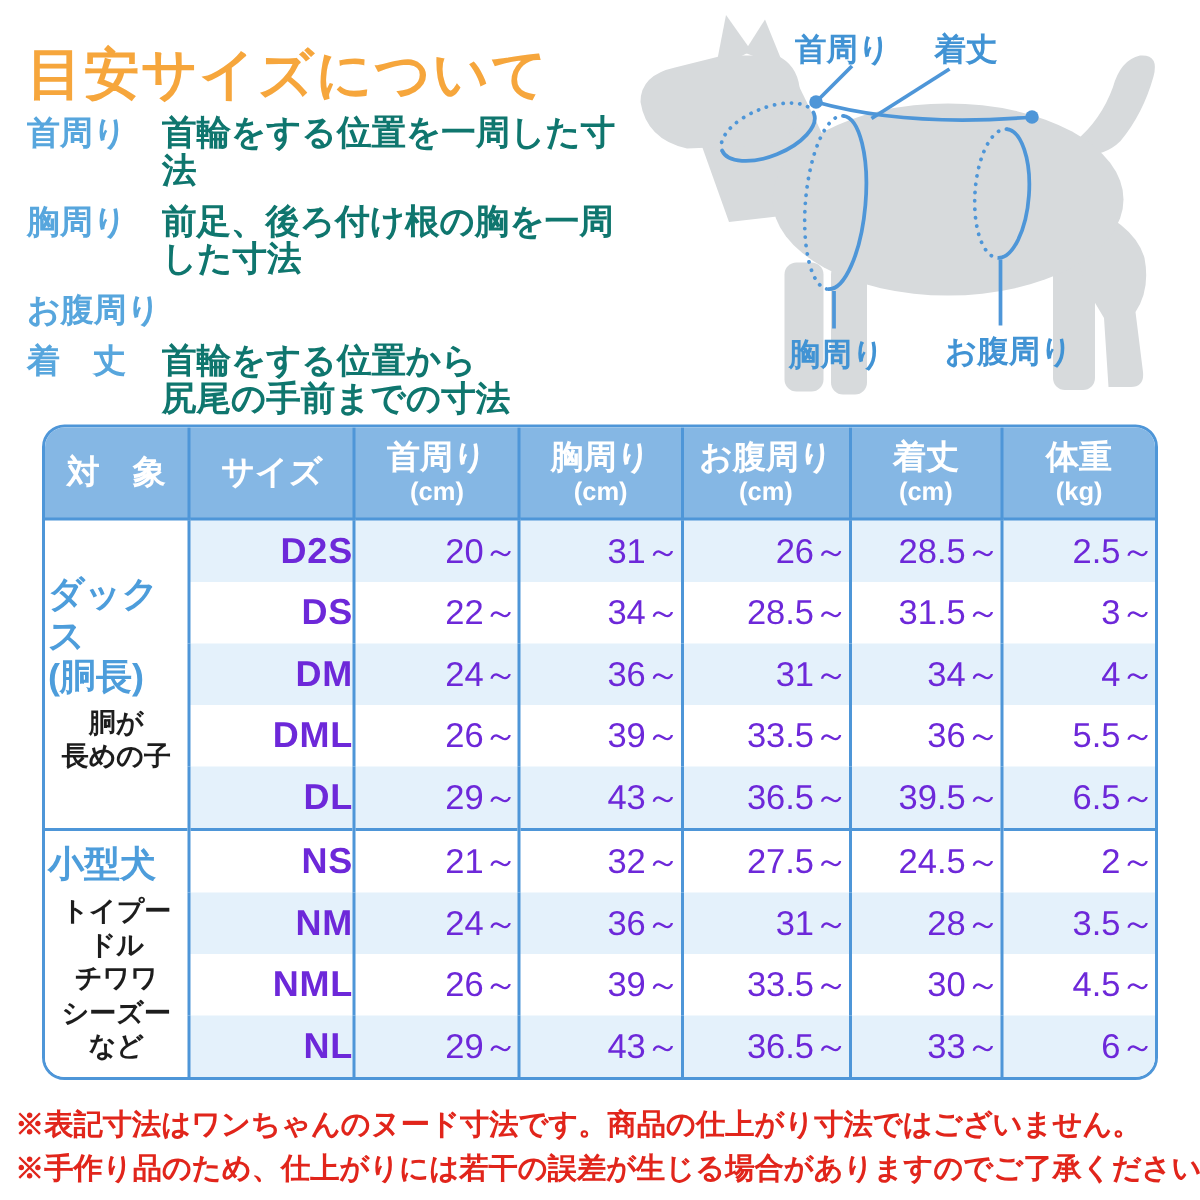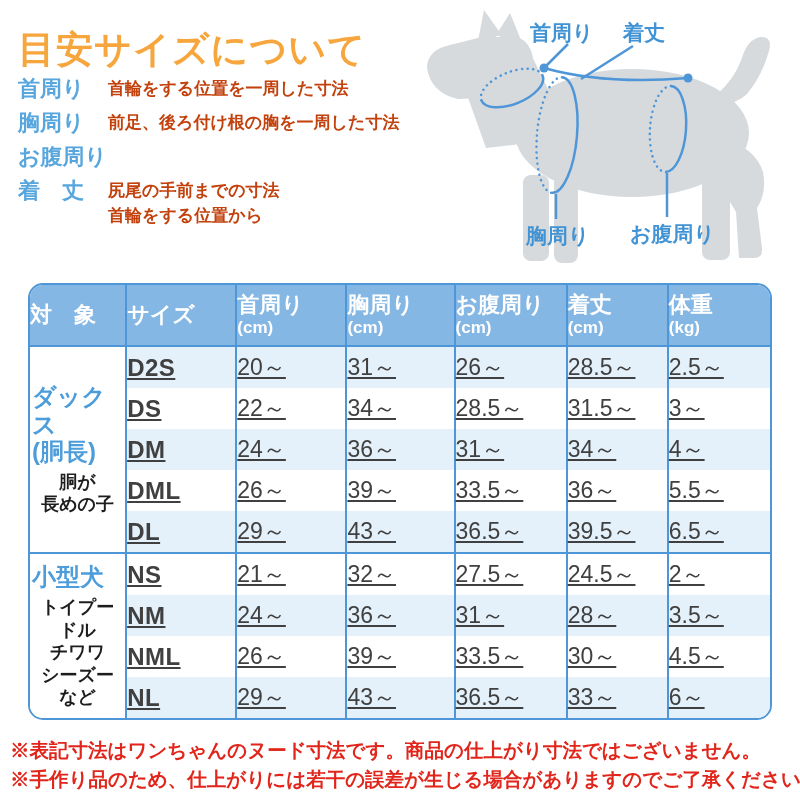--- a/index.html
+++ b/index.html
@@ -10,41 +10,41 @@
   .title {
     position:absolute; left:18px; top:25px;
     font-size:37px; font-weight:bold; color:#f6a63c; letter-spacing:1px;
   }
   .defs { position:absolute; left:18px; top:76px; width:400px; }
   .def-row { display:flex; margin-bottom:9px; }
   .def-term {
     width:90px; min-width:90px; color:#57a6dd; font-weight:bold;
     font-size:22px; line-height:25px;
   }
-  .def-desc { color:#c2410c; font-size:17px; line-height:25px; font-weight:bold; }
+  .def-desc { color:#0f766e; font-size:23px; line-height:25px; font-weight:bold; }
   .dog-diagram { position:absolute; left:420px; top:0px; width:380px; height:270px; }
   .section-title {
     position:absolute; left:8px; top:247px;
     font-size:24px; font-weight:bold; color:#3c82cc;
   }
   .table-wrap {
     position:absolute; left:28px; top:283px; width:744px;
     box-sizing:border-box; border:2.5px solid #4e96d8; border-radius:15px;
     overflow:hidden; background:#ffffff;
   }
   table { width:100%; border-collapse:collapse; table-layout:fixed; }
   th, td { border-right:2.5px solid #4e96d8; padding:0; }
   th:last-child, td:last-child { border-right:none; }
   thead th {
     height:60px; background:#85b7e4; border-bottom:2.5px solid #4e96d8;
     color:#ffffff; font-size:22px; font-weight:bold; line-height:1.12;
-    text-align:left; vertical-align:middle;
+    text-align:center; vertical-align:middle;
   }
   thead .unit { font-size:17px; font-weight:bold; }
-  tbody td { height:41px; text-align:left; vertical-align:middle; font-size:23px; color:#404040;text-decoration:underline; }
+  tbody td { height:41px; text-align:right; vertical-align:middle; font-size:23px; color:#6d28d9; }
   td.size { font-weight:bold; font-size:24px; letter-spacing:0.5px; }
   tr.alt td { background:#e4f1fb; }
   th.group { background:#ffffff; vertical-align:middle; padding:2px; }
   tr.group-start th, tr.group-start td { border-top:2.5px solid #4e96d8; }
   .gname { color:#4d9ddb; font-weight:bold; font-size:24px; line-height:1.15; text-align:left; }
   .gnotes { margin-top:5px; }
   .gnote { color:#1d1d1d; font-size:18px; font-weight:bold; line-height:1.25; text-align:center; }
   .notes {
     position:absolute; left:10px; top:736px;
     color:#e1251b; font-size:19.5px; font-weight:bold; line-height:29px; white-space:nowrap;
@@ -65,22 +65,22 @@
     <div class="def-row">
       <div class="def-term">胸周り</div>
       <div class="def-desc">前足、後ろ付け根の胸を一周した寸法</div>
     </div>
     <div class="def-row">
       <div class="def-term">お腹周り</div>
     </div>
     <div class="def-row">
       <div class="def-term">着　丈</div>
       <div class="def-desc">
+        <div>首輪をする位置から</div>
         <div>尻尾の手前までの寸法</div>
-        <div>首輪をする位置から</div>
       </div>
     </div>
   </div>
 
   <svg class="dog-diagram" viewBox="0 0 380 270" xmlns="http://www.w3.org/2000/svg">
 
     <g fill="#d7dadc">
       <polygon points="57,46 64,10 81,34"></polygon>
       <polygon points="76,35 90,13 103,45"></polygon>
       <path d="M 297 94 Q 314 80 322 58 Q 327 40 340 37 Q 353 36 349 51 Q 342 76 327 94 Q 317 104 300 104 Z"></path>

